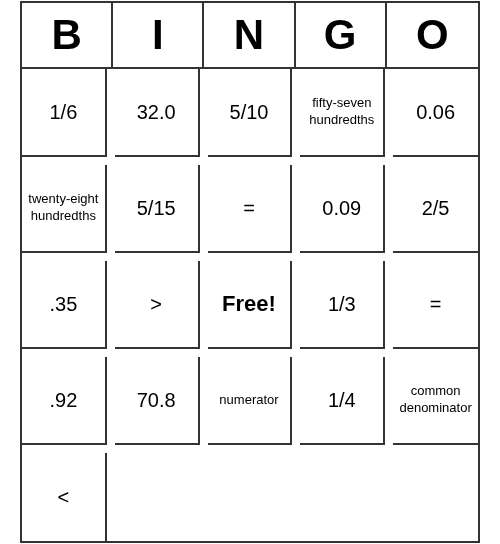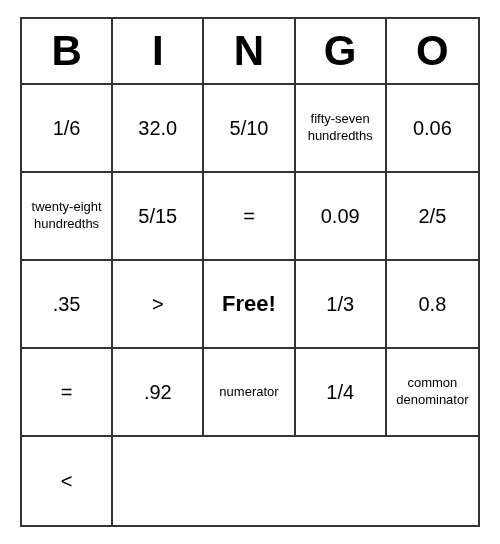--- a/index.html
+++ b/index.html
@@ -39,20 +39,21 @@
     }
 
     .header-cell:last-child {
       border-right: none;
     }
 
     .bingo-grid {
       display: grid;
       grid-template-columns: repeat(5, 1fr);
       grid-template-rows: repeat(5, 88px);
+      gap: 8px;
     }
 
     .cell {
       border-right: 2px solid #333;
       border-bottom: 2px solid #333;
       display: flex;
       align-items: center;
       justify-content: center;
       text-align: center;
       font-size: 20px;
@@ -99,21 +100,21 @@
       <div class="cell">0.06</div>
       <div class="cell small-text">twenty-eight hundredths</div>
       <div class="cell">5/15</div>
       <div class="cell">=</div>
       <div class="cell">0.09</div>
       <div class="cell">2/5</div>
       <div class="cell">.35</div>
       <div class="cell">&gt;</div>
       <div class="cell free">Free!</div>
       <div class="cell">1/3</div>
-      <div class="cell">0.8</div>
       <div class="cell">=</div>
       <div class="cell">.92</div>
+      <div class="cell">70.8</div>
       <div class="cell small-text">numerator</div>
       <div class="cell">1/4</div>
       <div class="cell small-text">common denominator</div>
       <div class="cell">&lt;</div>
     </div>
 </div>
 
 </body></html>

